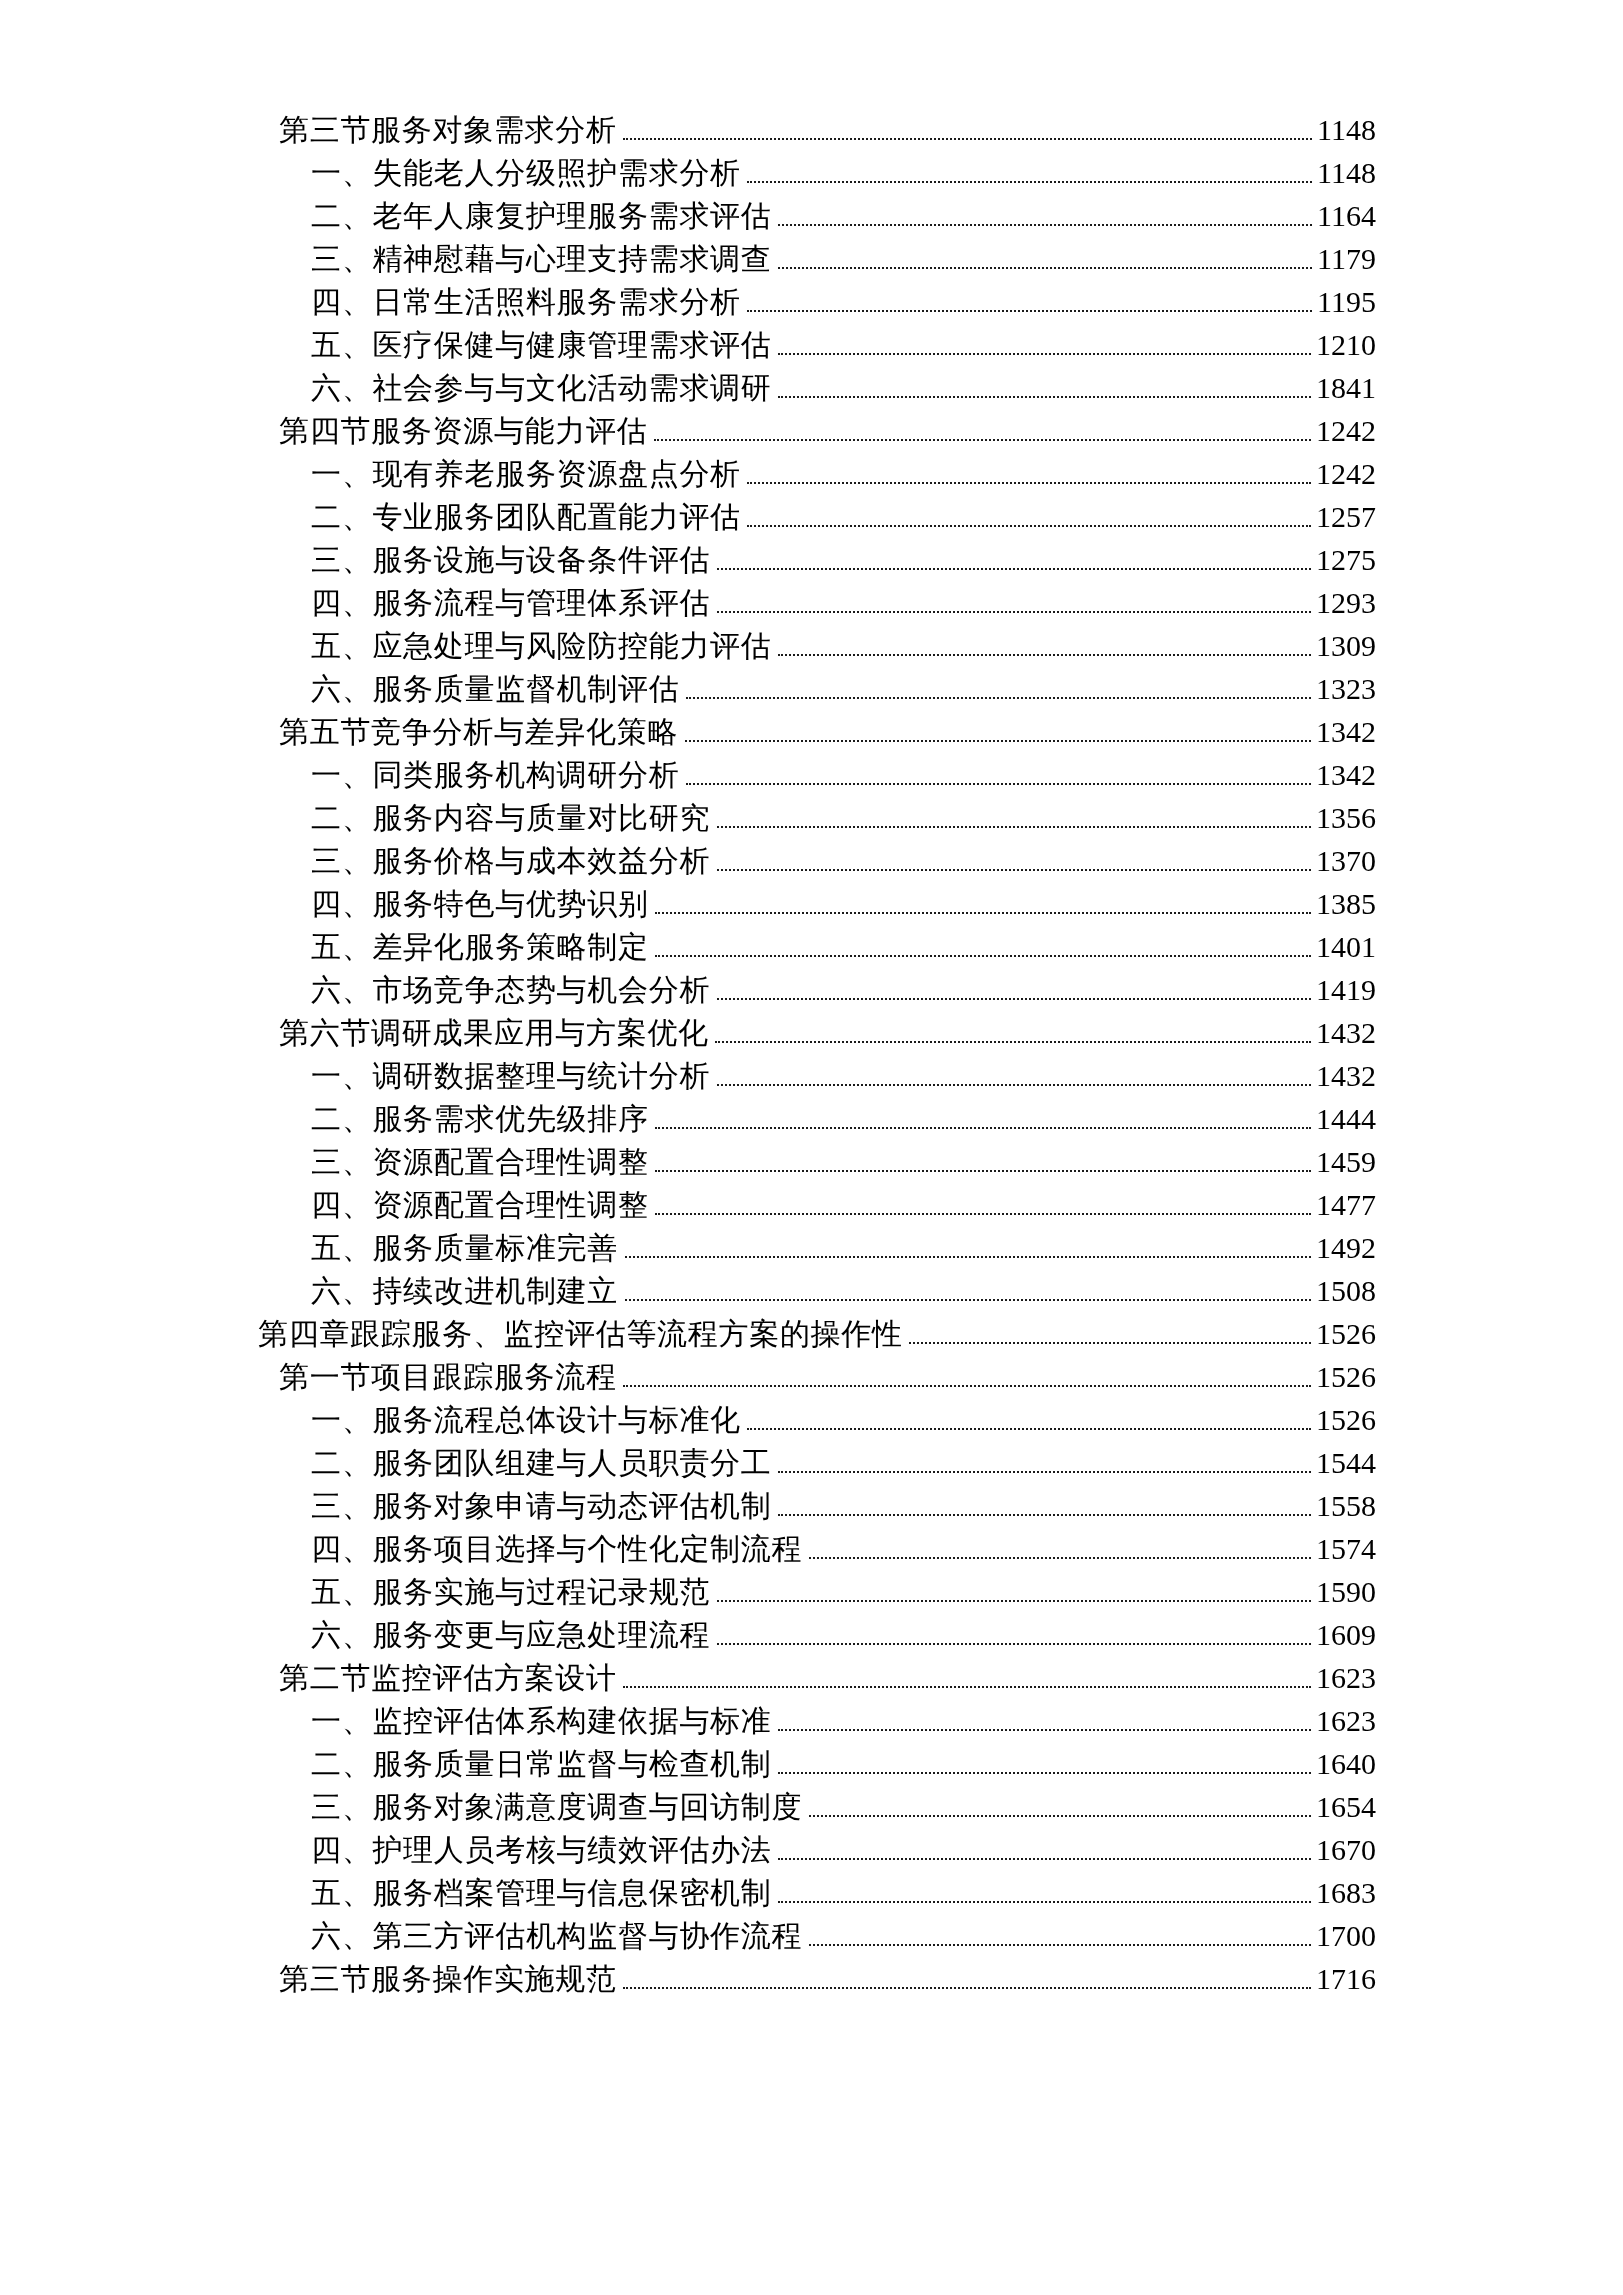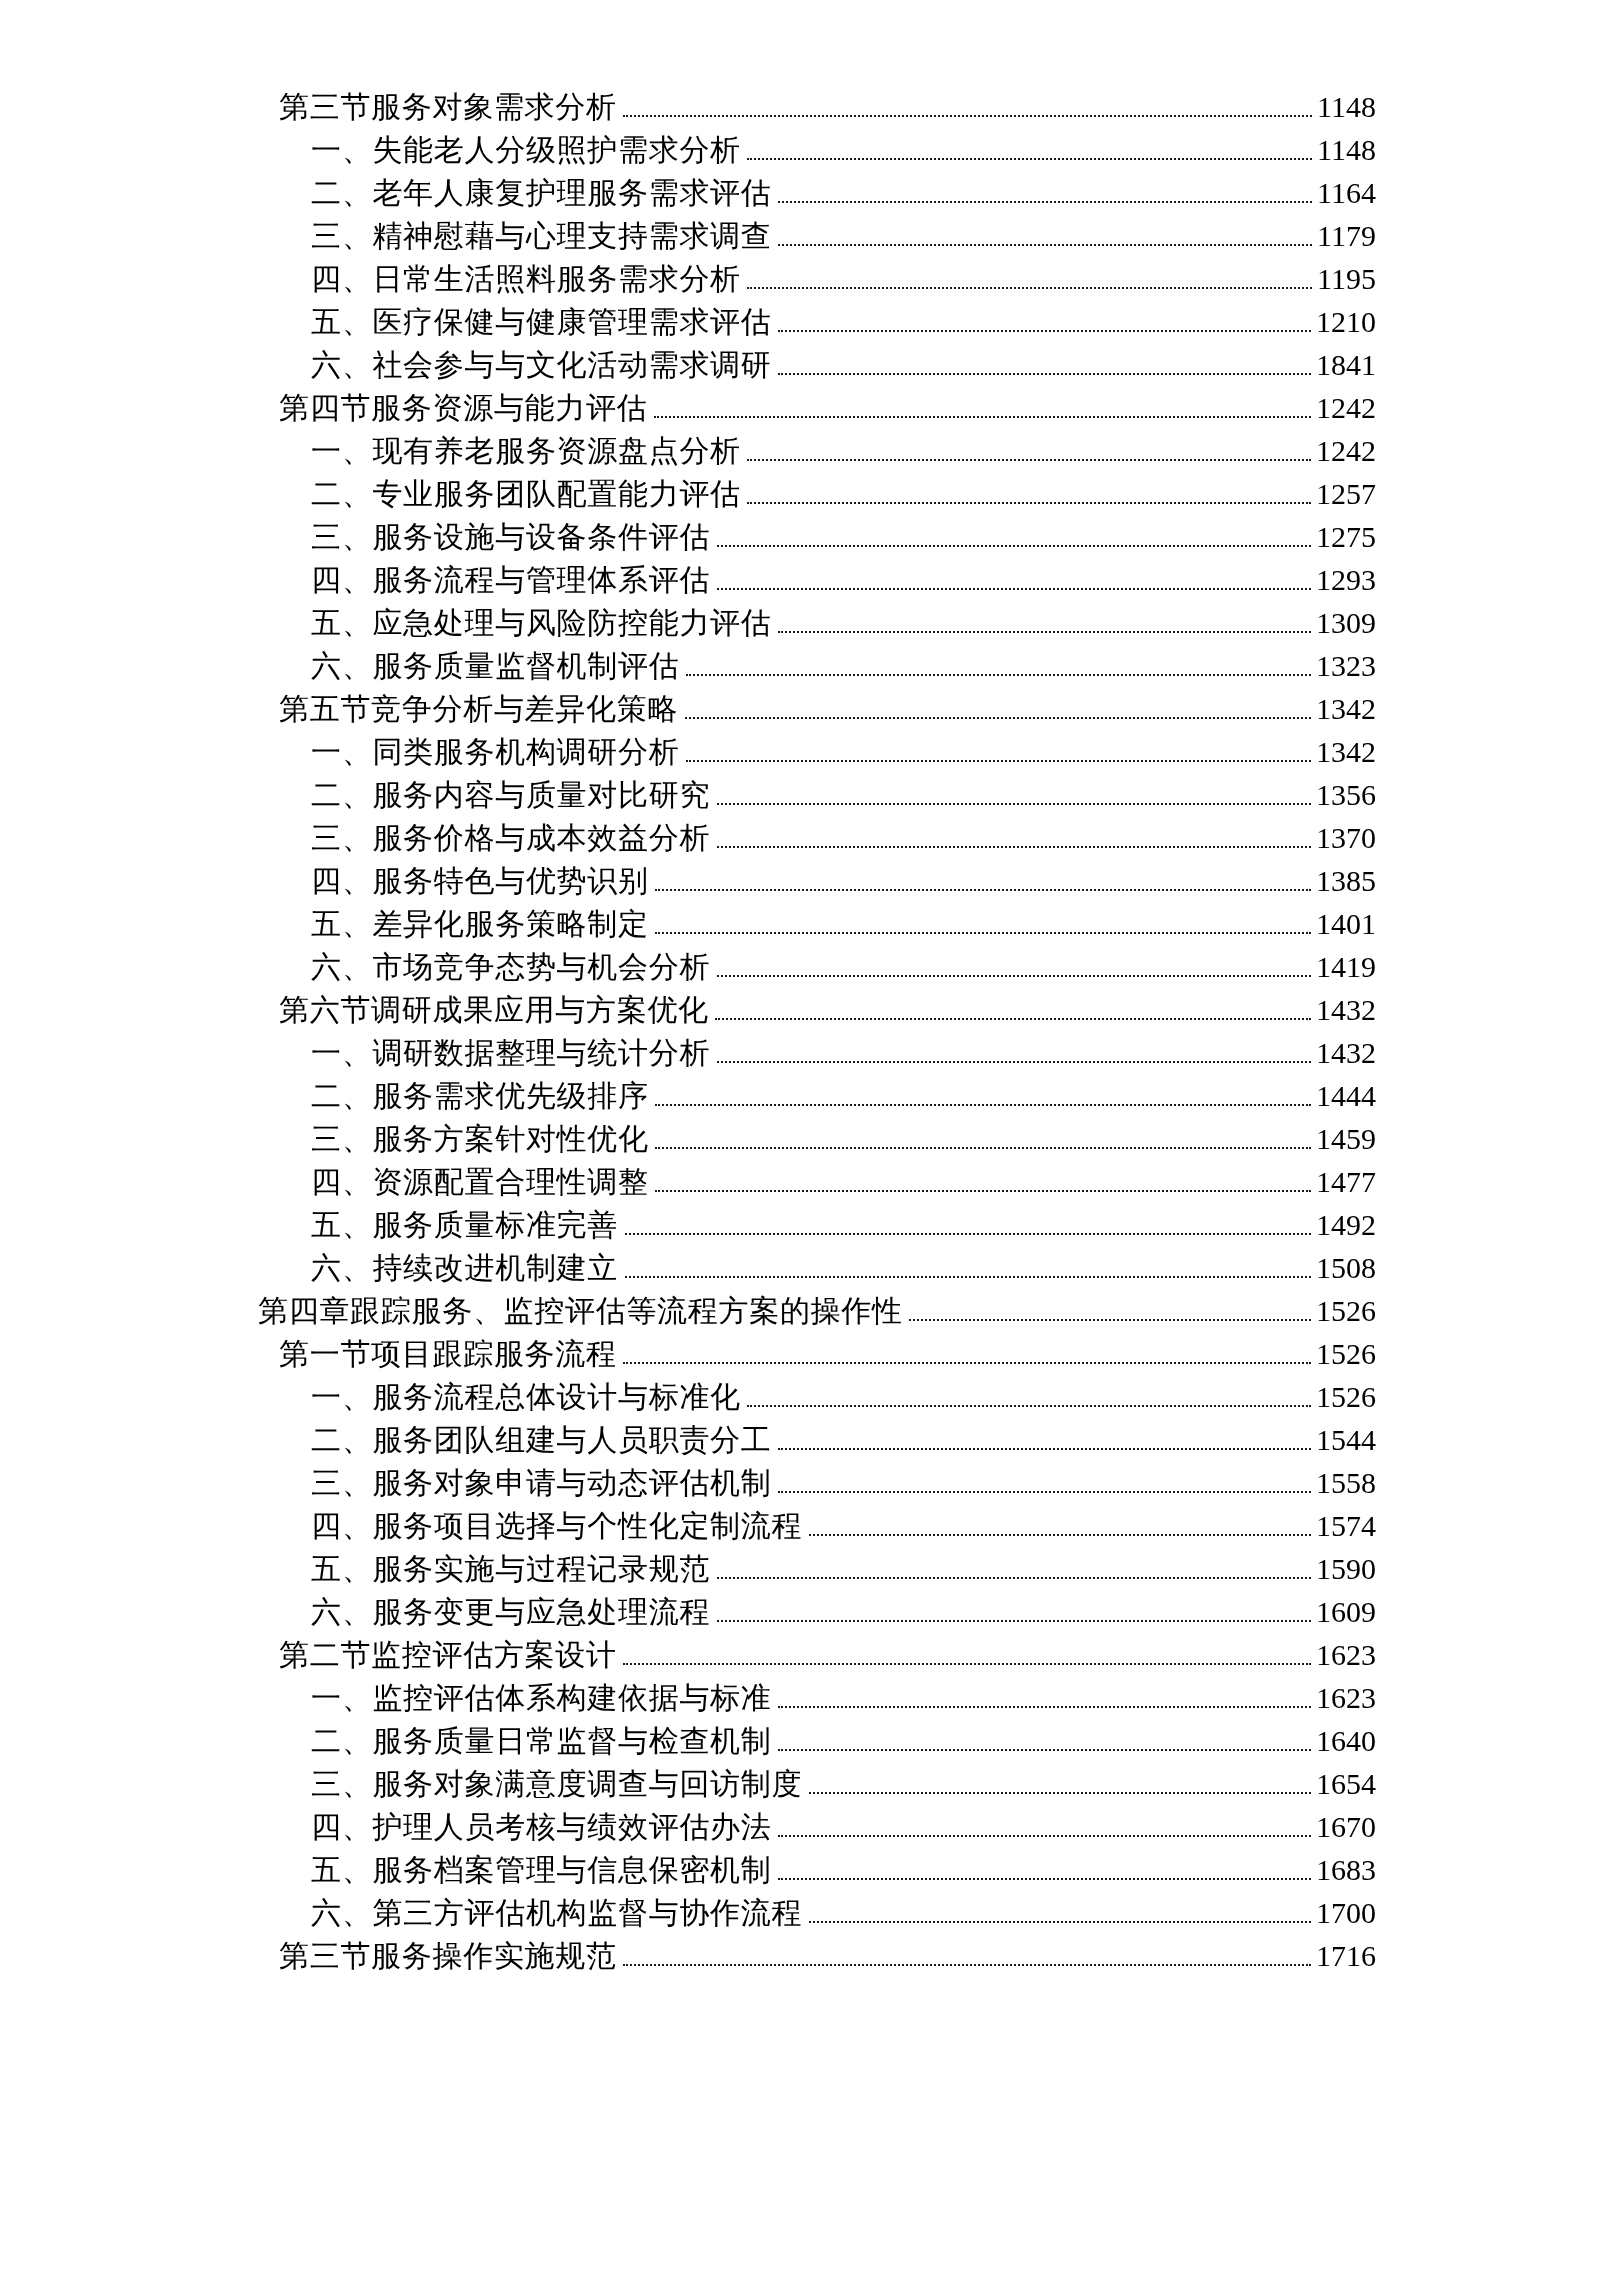--- a/index.html
+++ b/index.html
@@ -6,21 +6,21 @@
     margin: 0;
     padding: 0;
     background: #ffffff;
   }
   .page {
     position: relative;
     width: 1623px;
     height: 2295px;
     background: #ffffff;
     box-sizing: border-box;
-    padding: 85px 247px 196px 246px;
+    padding: 108px 247px 196px 246px;
     font-family: "Liberation Serif", "DejaVu Serif", serif;
     color: #000000;
     overflow: hidden;
   }
   .toc {
     width: 100%;
   }
   .toc-row {
     display: flex;
     align-items: baseline;
@@ -170,21 +170,21 @@
         <span class="toc-title">一、调研数据整理与统计分析</span>
         <span class="dots"></span>
         <span class="toc-page">1432</span>
       </div>
       <div class="toc-row level-3">
         <span class="toc-title">二、服务需求优先级排序</span>
         <span class="dots"></span>
         <span class="toc-page">1444</span>
       </div>
       <div class="toc-row level-3">
-        <span class="toc-title">三、服务方案针对性优化</span>
+        <span class="toc-title">三、资源配置合理性调整</span>
         <span class="dots"></span>
         <span class="toc-page">1459</span>
       </div>
       <div class="toc-row level-3">
         <span class="toc-title">四、资源配置合理性调整</span>
         <span class="dots"></span>
         <span class="toc-page">1477</span>
       </div>
       <div class="toc-row level-3">
         <span class="toc-title">五、服务质量标准完善</span>

